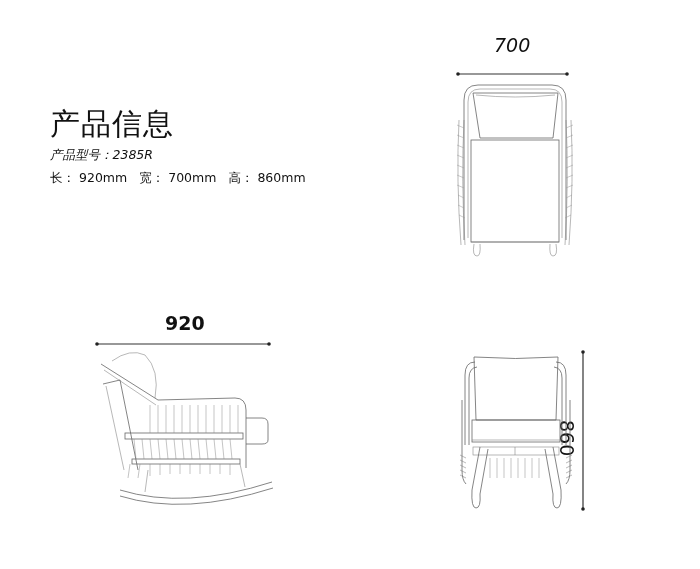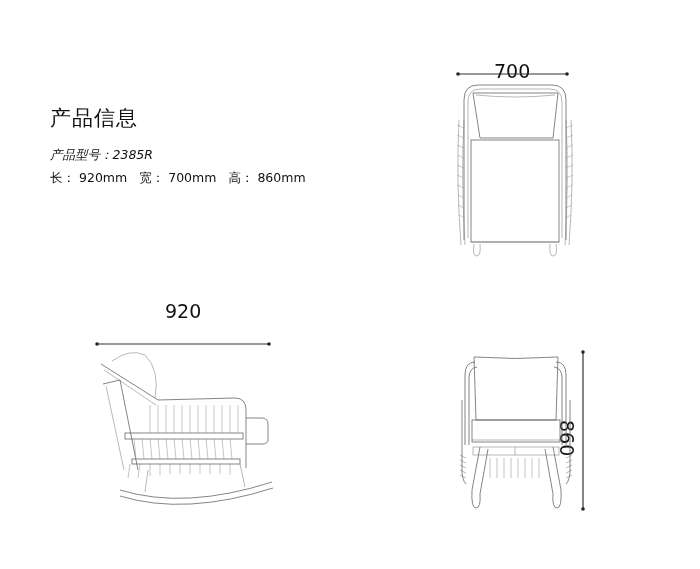--- a/index.html
+++ b/index.html
@@ -1,18 +1,18 @@
 <!DOCTYPE html>
 <html><head>
 <meta charset="utf-8">
 <style>
   html, body { margin: 0; padding: 0; background: #ffffff; }
   body { width: 700px; height: 569px; position: relative; overflow: hidden;
          font-family: "DejaVu Sans", "Liberation Sans", sans-serif; color: #111; }
-  .title { position: absolute; left: 50px; top: 104px; font-size: 21px; letter-spacing: 1px; font-weight: normal; }
+  .title { position: absolute; left: 50px; top: 104px; font-size: 30px; letter-spacing: 1px; font-weight: normal; }
   .line1 { position: absolute; left: 50px; top: 147px; font-size: 12.5px; font-style: italic; }
   .line2 { position: absolute; left: 50px; top: 170px; font-size: 12.5px; }
   .line2 span { margin-right: 4px; text-align: center; }
   .dim-label { position: absolute; font-size: 19px; color: #111; }
   svg { position: absolute; left: 0; top: 0; }
   .stroke { fill: none; stroke: #666; stroke-width: 0.8; }
   .thin { fill: none; stroke: #888; stroke-width: 0.6; }
   .dim { stroke: #333; stroke-width: 1.2; }
 </style>
 </head>
@@ -23,22 +23,22 @@
 <div class="line1">
   <span>产品型号：</span><span>2385R</span>
 </div>
 
 <div class="line2">
   <span><span>长：</span><span>920mm</span></span>
   <span><span>宽：</span><span>700mm</span></span>
   <span><span>高：</span><span>860mm</span></span>
 </div>
 
-<div class="dim-label" style="left:494px; top:60px;">700</div>
-<div class="dim-label" style="left:165px; top:300px;">920</div>
+<div class="dim-label" style="left:494px; top:34px;font-style:italic;">700</div>
+<div class="dim-label" style="left:165px; top:312px;font-weight:bold;">920</div>
 <div class="dim-label" style="left:578px; top:420px; transform: rotate(90deg); transform-origin: left top;">860</div>
 
 <svg width="700" height="569" viewBox="0 0 700 569">
 
   <g>
     <line class="dim" x1="458" y1="74" x2="567" y2="74"></line>
     <circle cx="458" cy="74" r="1.8" fill="#222"></circle>
     <circle cx="567" cy="74" r="1.8" fill="#222"></circle>
 
     <path class="stroke" d="M464 240 L464 100 Q464 85 478 85 L552 85 Q566 85 566 100 L566 240"></path>

